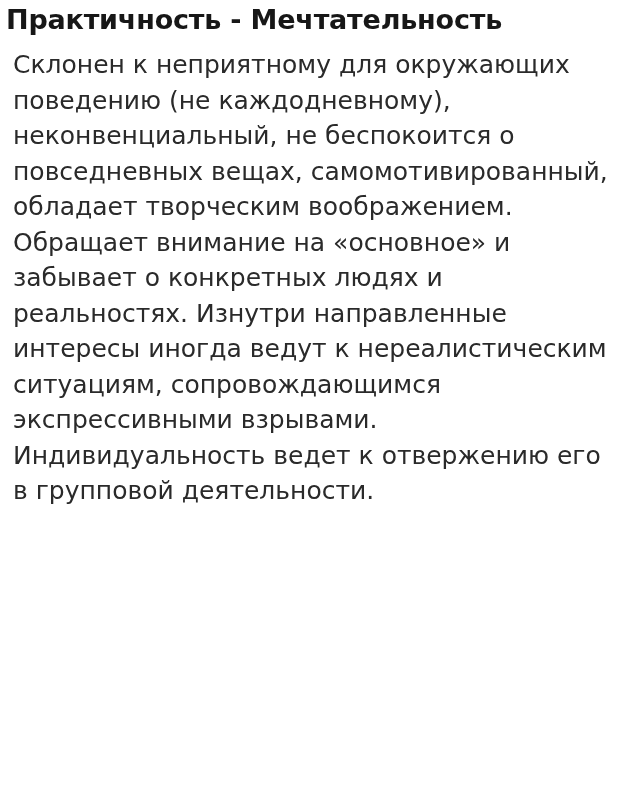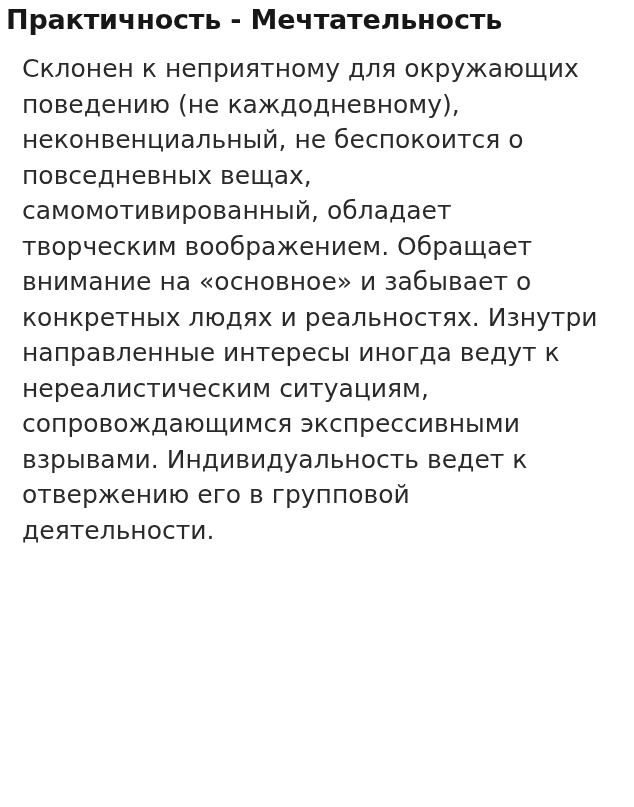--- a/index.html
+++ b/index.html
@@ -30,21 +30,21 @@
     margin: 0 0 12px 0;
     white-space: nowrap;
   }
   .doc-body {
     font-size: 25px;
     line-height: 1.42;
     color: #2a2a2a;
     margin: 0;
   }
   .doc-body p {
-    margin: 16px;
+    margin: 7px;
   }
 </style>
 </head>
 <body>
 
 <div class="page">
   <h1 class="doc-title">Практичность - Мечтательность</h1>
   <div class="doc-body">
     <p>Склонен к неприятному для окружающих поведению (не каждодневному), неконвенциальный, не беспокоится о повседневных вещах, самомотивированный, обладает творческим воображением. Обращает внимание на «основное» и забывает о конкретных людях и реальностях. Изнутри направленные интересы иногда ведут к нереалистическим ситуациям, сопровождающимся экспрессивными взрывами. Индивидуальность ведет к отвержению его в групповой деятельности.</p>
   </div>

